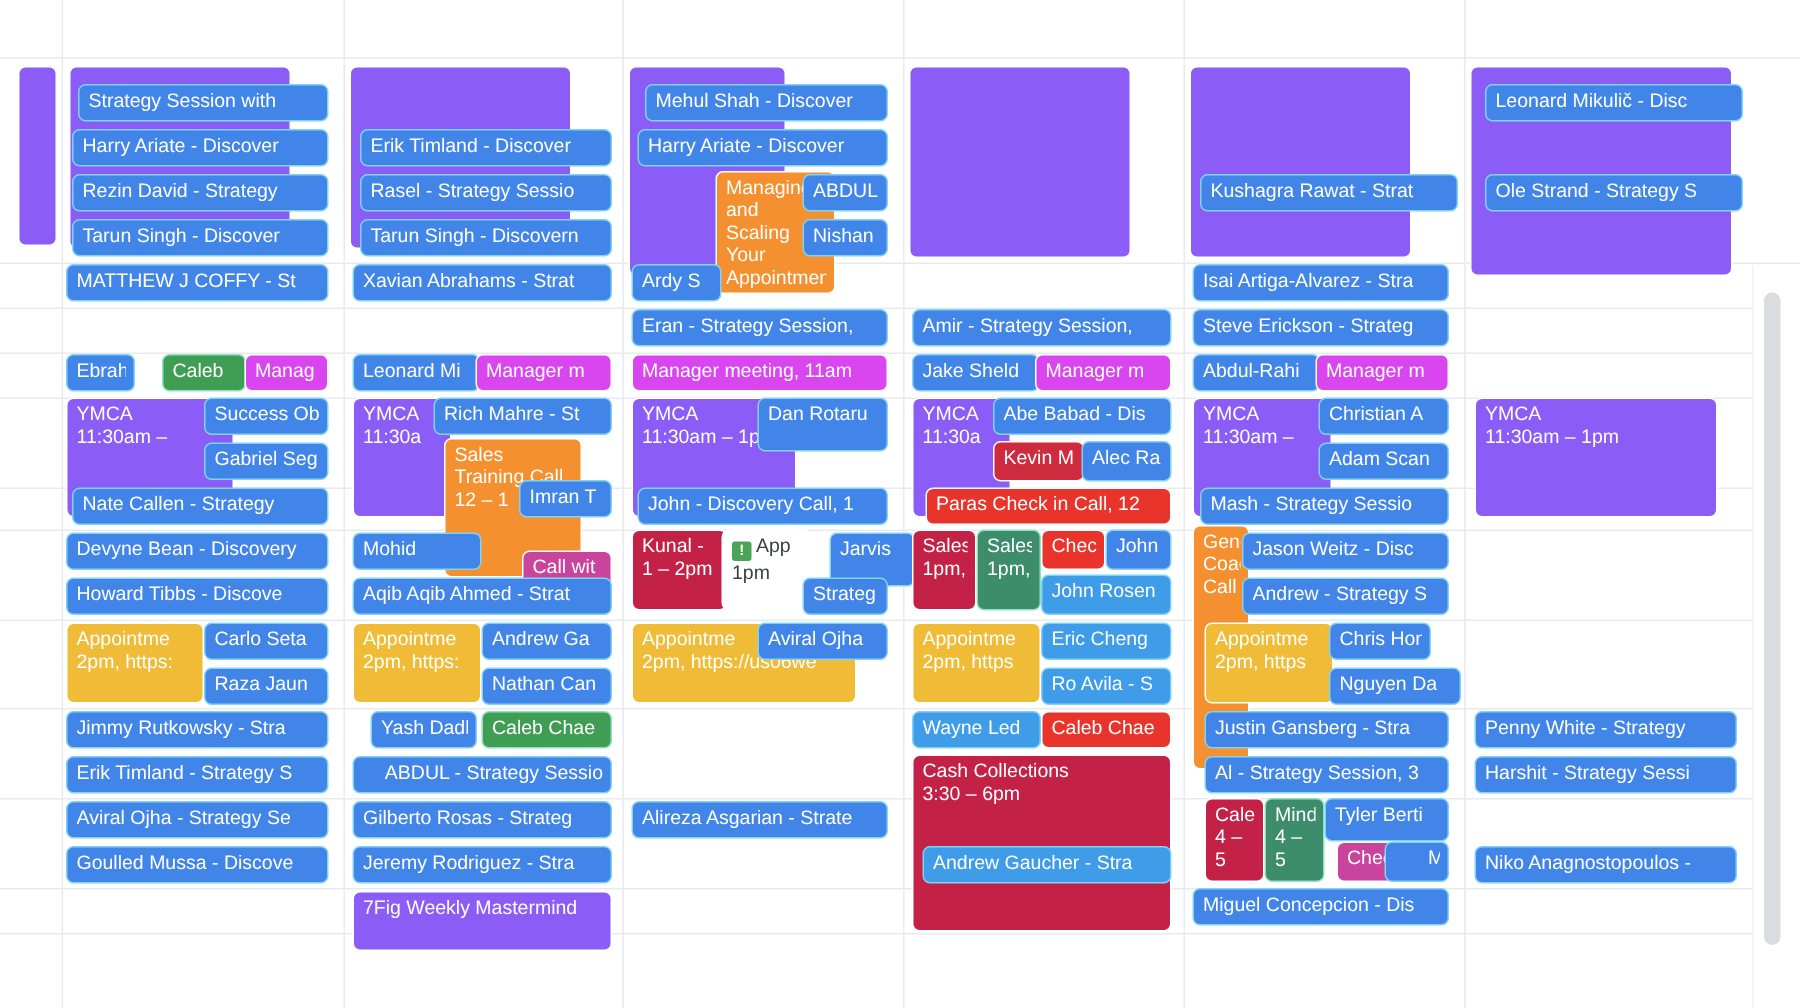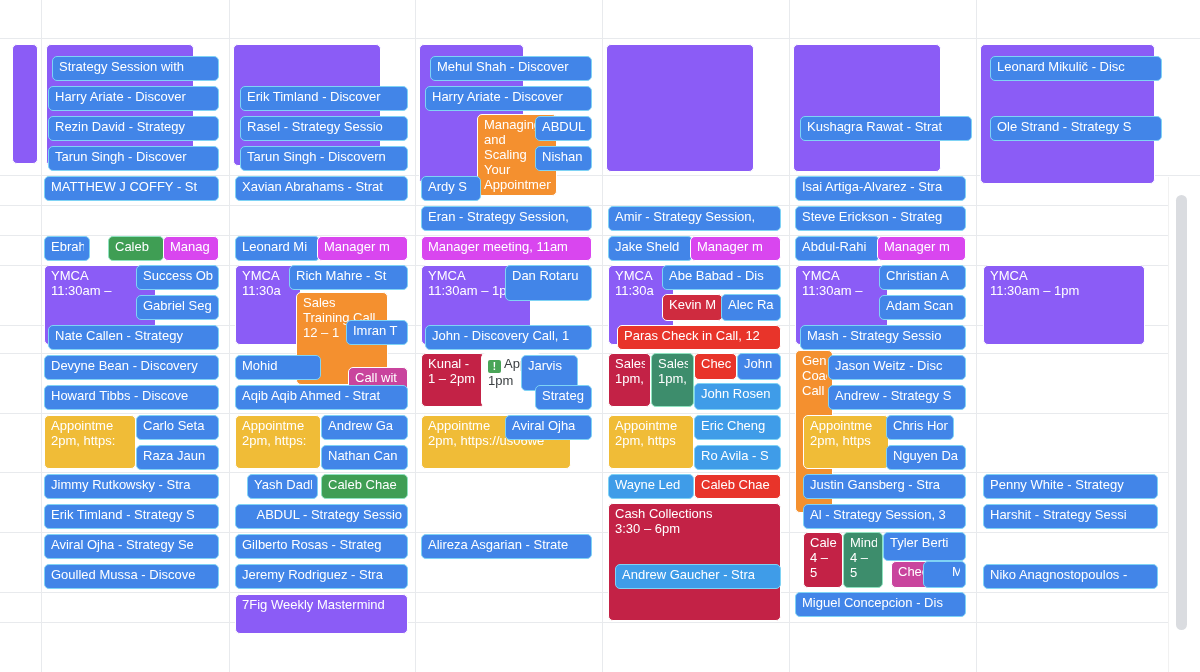--- a/index.html
+++ b/index.html
@@ -268,21 +268,21 @@
       <span class="ttl">Dan Rotaru</span>
     </div>
     <div class="ev c-blue" style="left: 425px; top: 325px; width: 167px; height: 25px; z-index: 67;">
       <span class="ttl">John - Discovery Call, 1</span>
     </div>
     <div class="ev c-crimson wrap" style="left: 421px; top: 353px; width: 64px; height: 54px; z-index: 68;">
       <span class="ttl">Kunal -</span>
       <span class="tm">1 – 2pm</span>
     </div>
     <div class="ev white-ev wrap" style="left: 481px; top: 353px; width: 61px; height: 54px; z-index: 69;"><span class="ev-icon">!</span><span class="ttl" style="display: inline;">App</span><span class="tm">1pm</span></div>
-    <div class="ev c-blue" style="left: 521px; top: 355px; width: 57px; height: 36px; z-index: 70;">
+    <div class="ev c-blue" style="left: 553px; top: 355px; width: 57px; height: 36px; z-index: 70;">
       <span class="ttl">Jarvis</span>
     </div>
     <div class="ev c-blue" style="left: 535px; top: 385px; width: 57px; height: 25px; z-index: 71;">
       <span class="ttl">Strateg</span>
     </div>
     <div class="ev c-yellow wrap" style="left: 421px; top: 415px; width: 150px; height: 54px; z-index: 72;">
       <span class="ttl">Appointme</span>
       <span class="tm">2pm, https://us06we</span>
     </div>
     <div class="ev c-blue" style="left: 505px; top: 415px; width: 87px; height: 25px; z-index: 73;">
@@ -395,21 +395,21 @@
     <div class="ev c-blue" style="left: 828px; top: 385px; width: 138px; height: 25px; z-index: 108;">
       <span class="ttl">Andrew - Strategy S</span>
     </div>
     <div class="ev c-yellow wrap" style="left: 803px; top: 415px; width: 86px; height: 54px; z-index: 109;">
       <span class="ttl">Appointme</span>
       <span class="tm">2pm, https</span>
     </div>
     <div class="ev c-blue" style="left: 886px; top: 415px; width: 68px; height: 25px; z-index: 110;">
       <span class="ttl">Chris Hond</span>
     </div>
-    <div class="ev c-blue" style="left: 886px; top: 445px; width: 80px; height: 25px; z-index: 111;">
+    <div class="ev c-blue" style="left: 886px; top: 445px; width: 88px; height: 25px; z-index: 111;">
       <span class="ttl">Nguyen Da</span>
     </div>
     <div class="ev c-blue" style="left: 803px; top: 474px; width: 163px; height: 25px; z-index: 112;">
       <span class="ttl">Justin Gansberg - Stra</span>
     </div>
     <div class="ev c-blue" style="left: 803px; top: 504px; width: 163px; height: 25px; z-index: 113;">
       <span class="ttl">Al - Strategy Session, 3</span>
     </div>
     <div class="ev c-crimson wrap" style="left: 803px; top: 532px; width: 40px; height: 56px; z-index: 114;">
       <span class="ttl">Cale</span>

